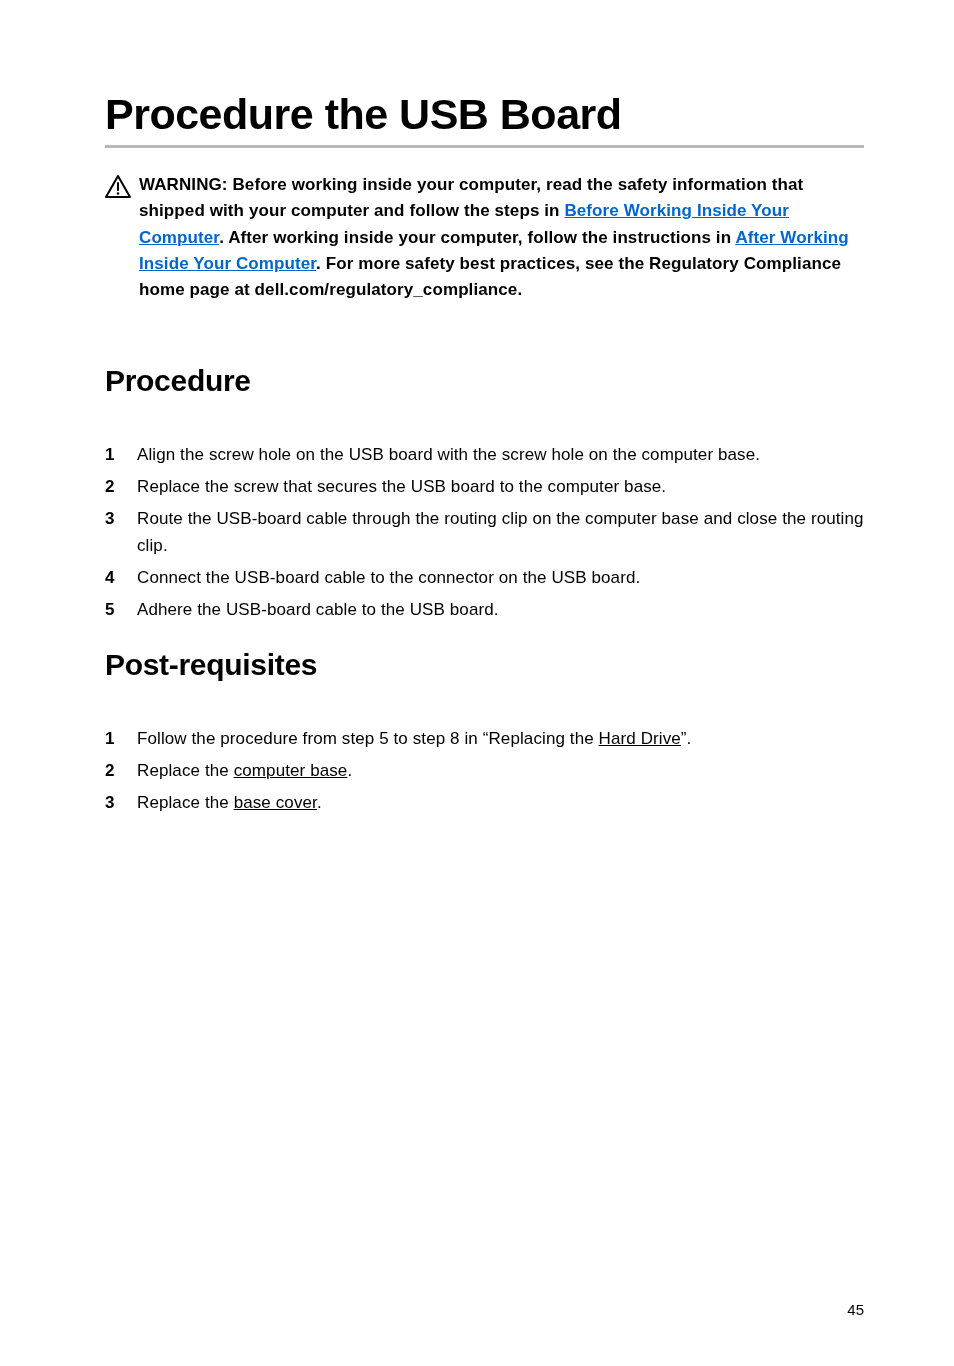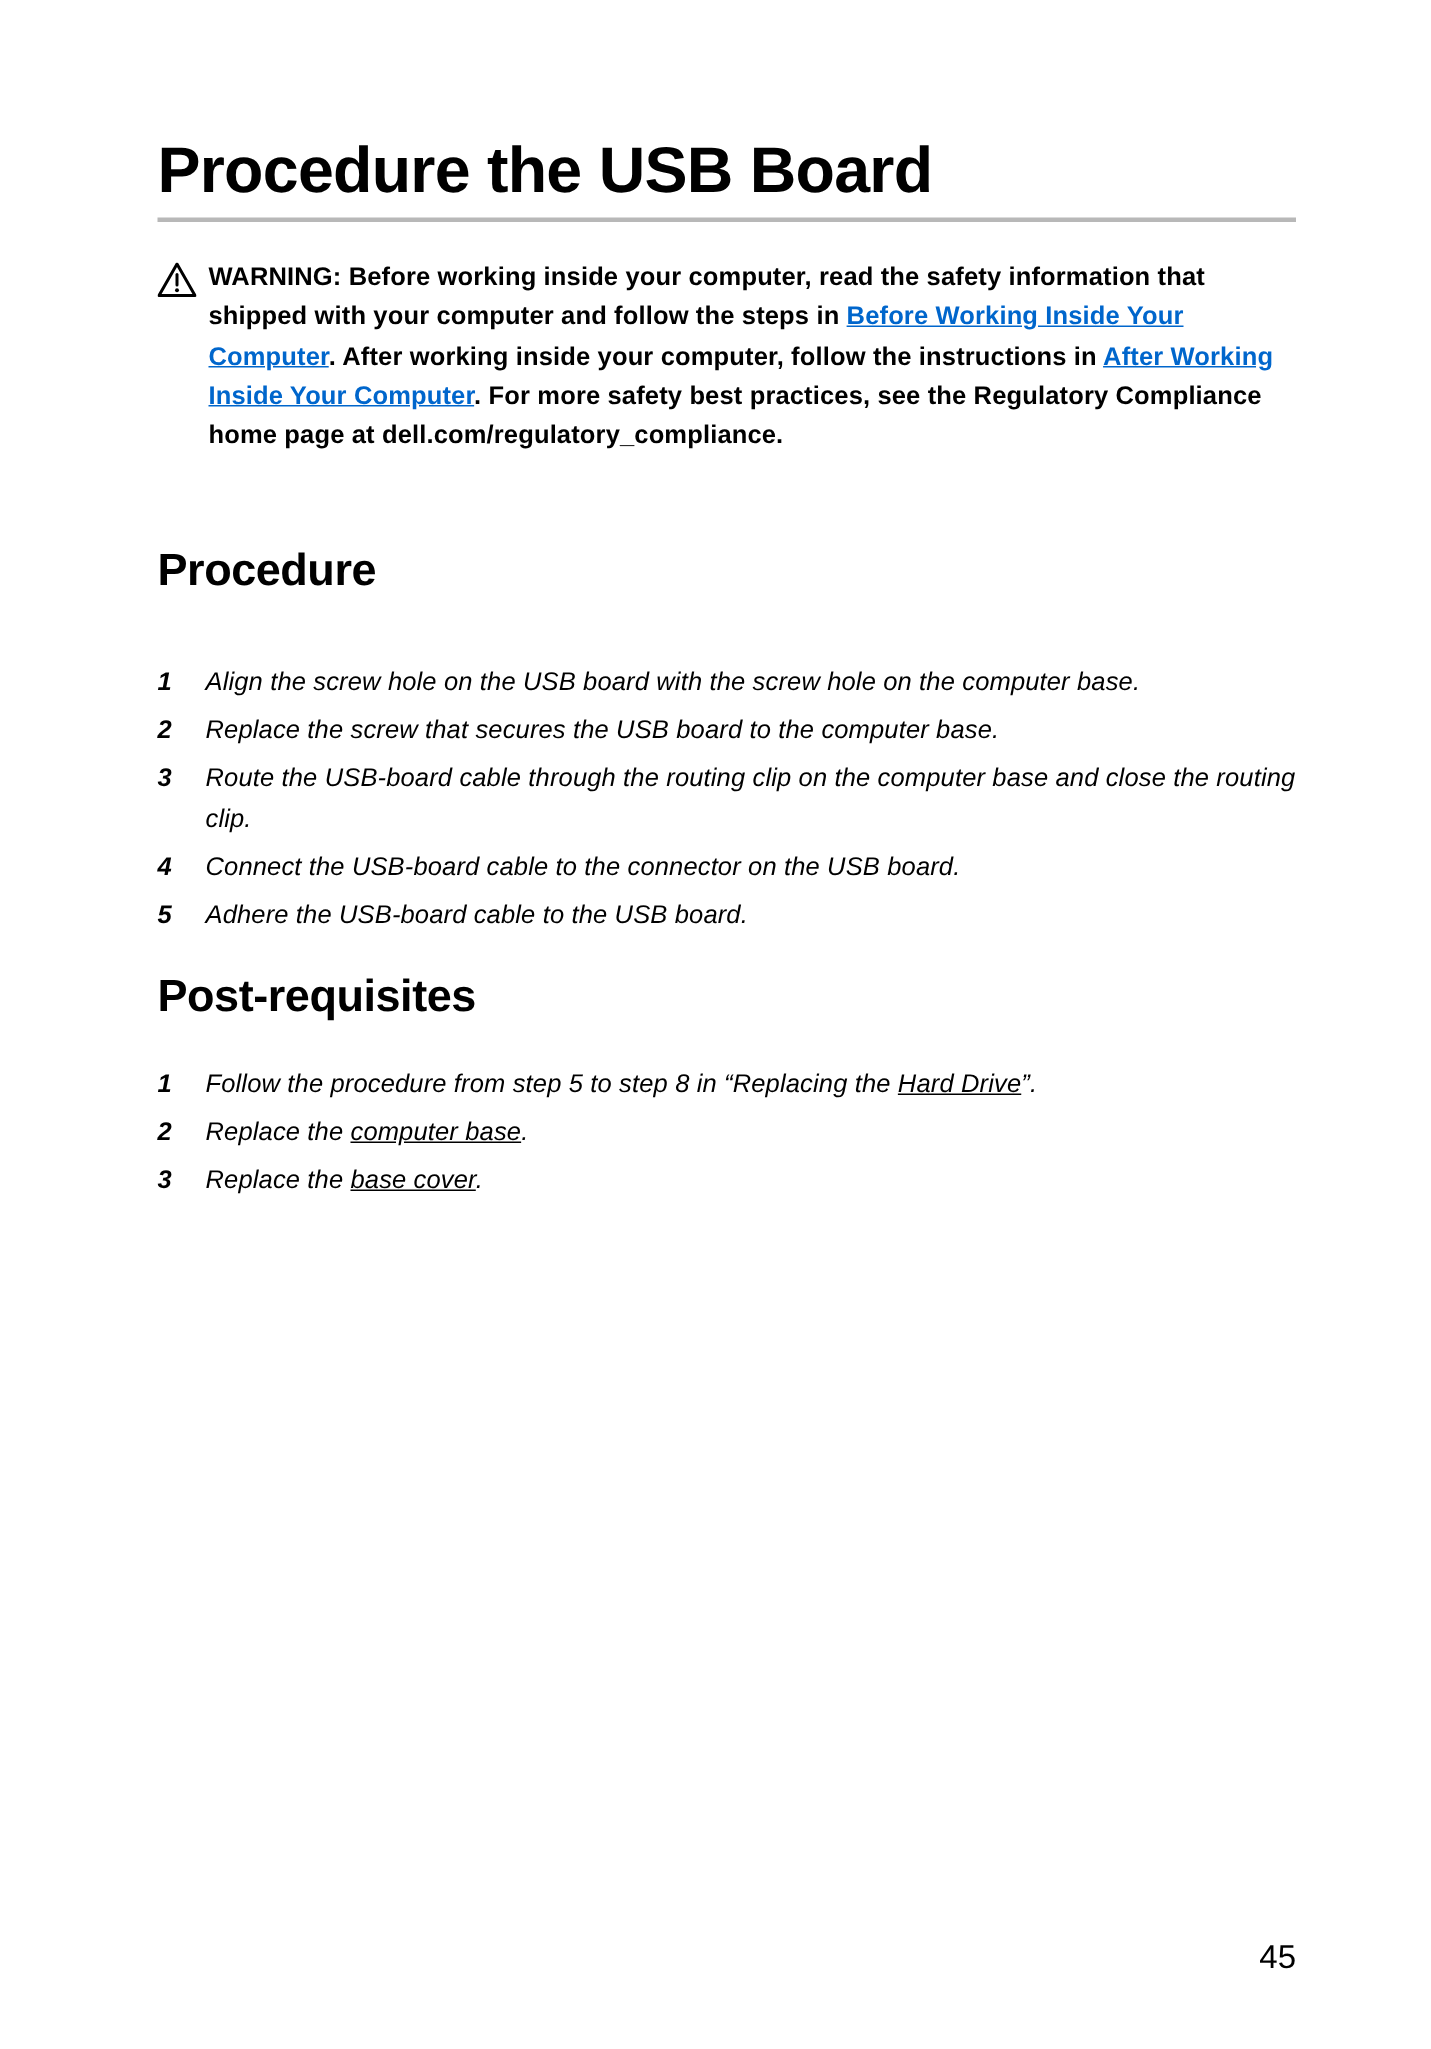--- a/index.html
+++ b/index.html
@@ -60,38 +60,37 @@
     
     .section-heading {
       font-size: 30px;
       font-weight: 700;
       margin-bottom: 44px;
       letter-spacing: -0.3px;
     }
     
     .section-heading.post {
       margin-top: 18px;
-      margin-bottom: 28px;
+      margin-bottom: 44px;
     }
     
     .ordered-list {
       list-style: none;
       counter-reset: item;
       padding-left: 0;
       margin-bottom: 24px;
     }
     
     .ordered-list li {
       counter-increment: item;
       display: flex;
       font-size: 17px;
       line-height: 1.55;
       margin-bottom: 6px;
       letter-spacing: 0.1px;
-      font-style: italic;
     }
     
     .ordered-list li::before {
       content: counter(item);
       font-weight: 700;
       min-width: 32px;
       flex-shrink: 0;
     }
     
     .list-text {
@@ -101,21 +100,21 @@
     .inline-link {
       color: #000000;
       text-decoration: underline;
       font-weight: 400;
     }
     
     .page-number {
       position: absolute;
       bottom: 48px;
       right: 90px;
-      font-size: 22px;
+      font-size: 15px;
     }
   </style>
 </head>
 <body>
 
 <h1 class="page-title">Procedure the USB Board</h1>
 
 <div class="warning-block">
   <div class="warning-icon">
     <svg viewBox="0 0 26 24">

